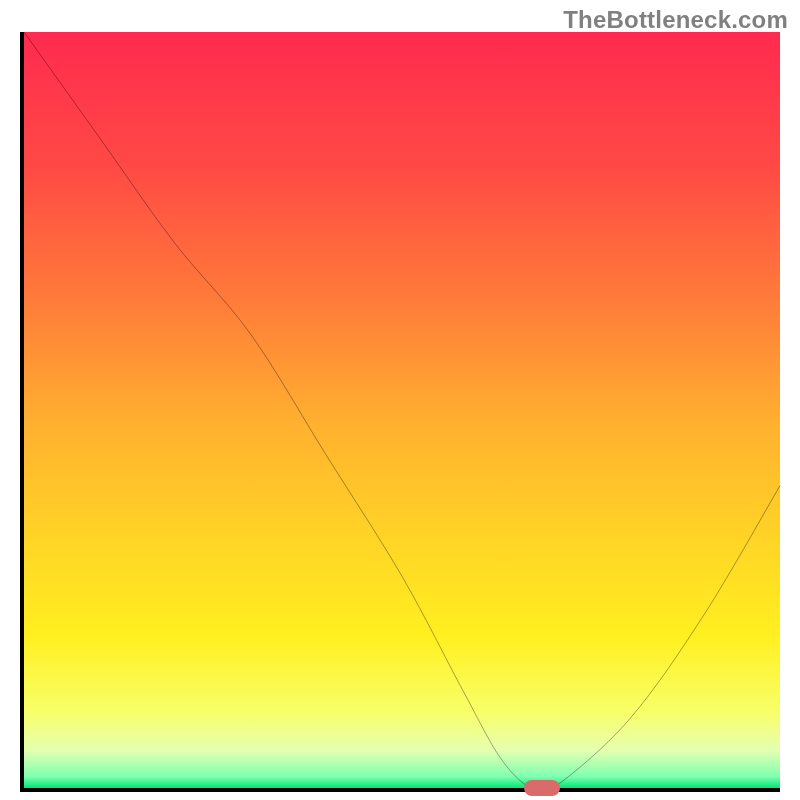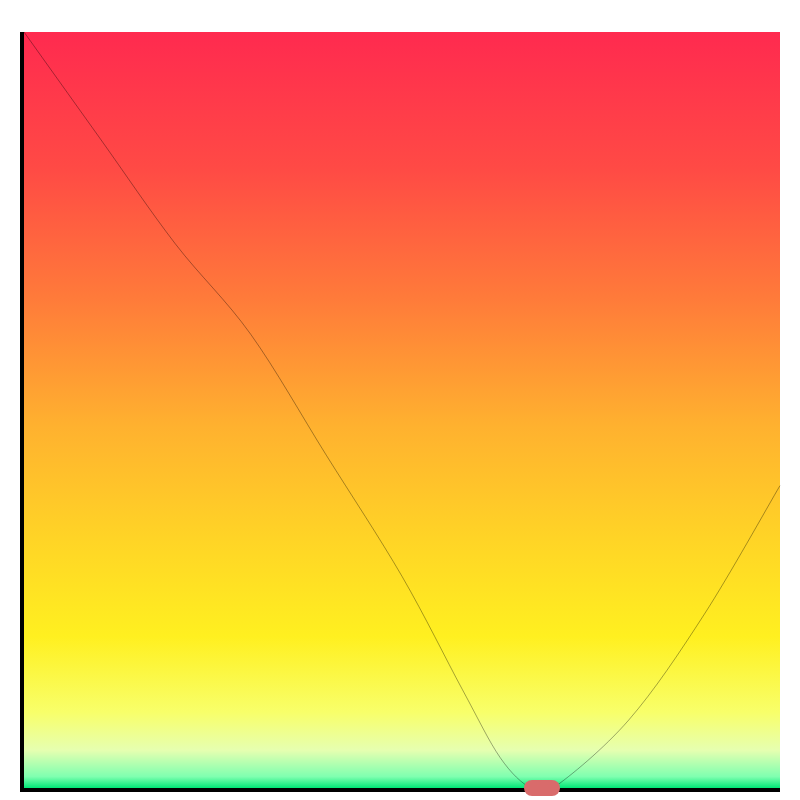--- a/index.html
+++ b/index.html
@@ -56,20 +56,21 @@
     height: 16px;
     border-radius: 8px;
     background: #d96b6b;
     transform: translate(-50%, -50%);
   }
 </style>
 </head>
 <body>
 <div class="wrap">
 
+  <div class="attribution">TheBottleneck.com</div>
 
   <div class="plot">
 
     <svg class="gradient" viewBox="0 0 100 100" preserveAspectRatio="none">
       <defs>
         <linearGradient id="bg" x1="0" y1="0" x2="0" y2="1">
             <stop offset="0%" stop-color="#ff2a4f"></stop>
             <stop offset="18%" stop-color="#ff4a45"></stop>
             <stop offset="35%" stop-color="#ff7a3a"></stop>
             <stop offset="52%" stop-color="#ffb12f"></stop>

